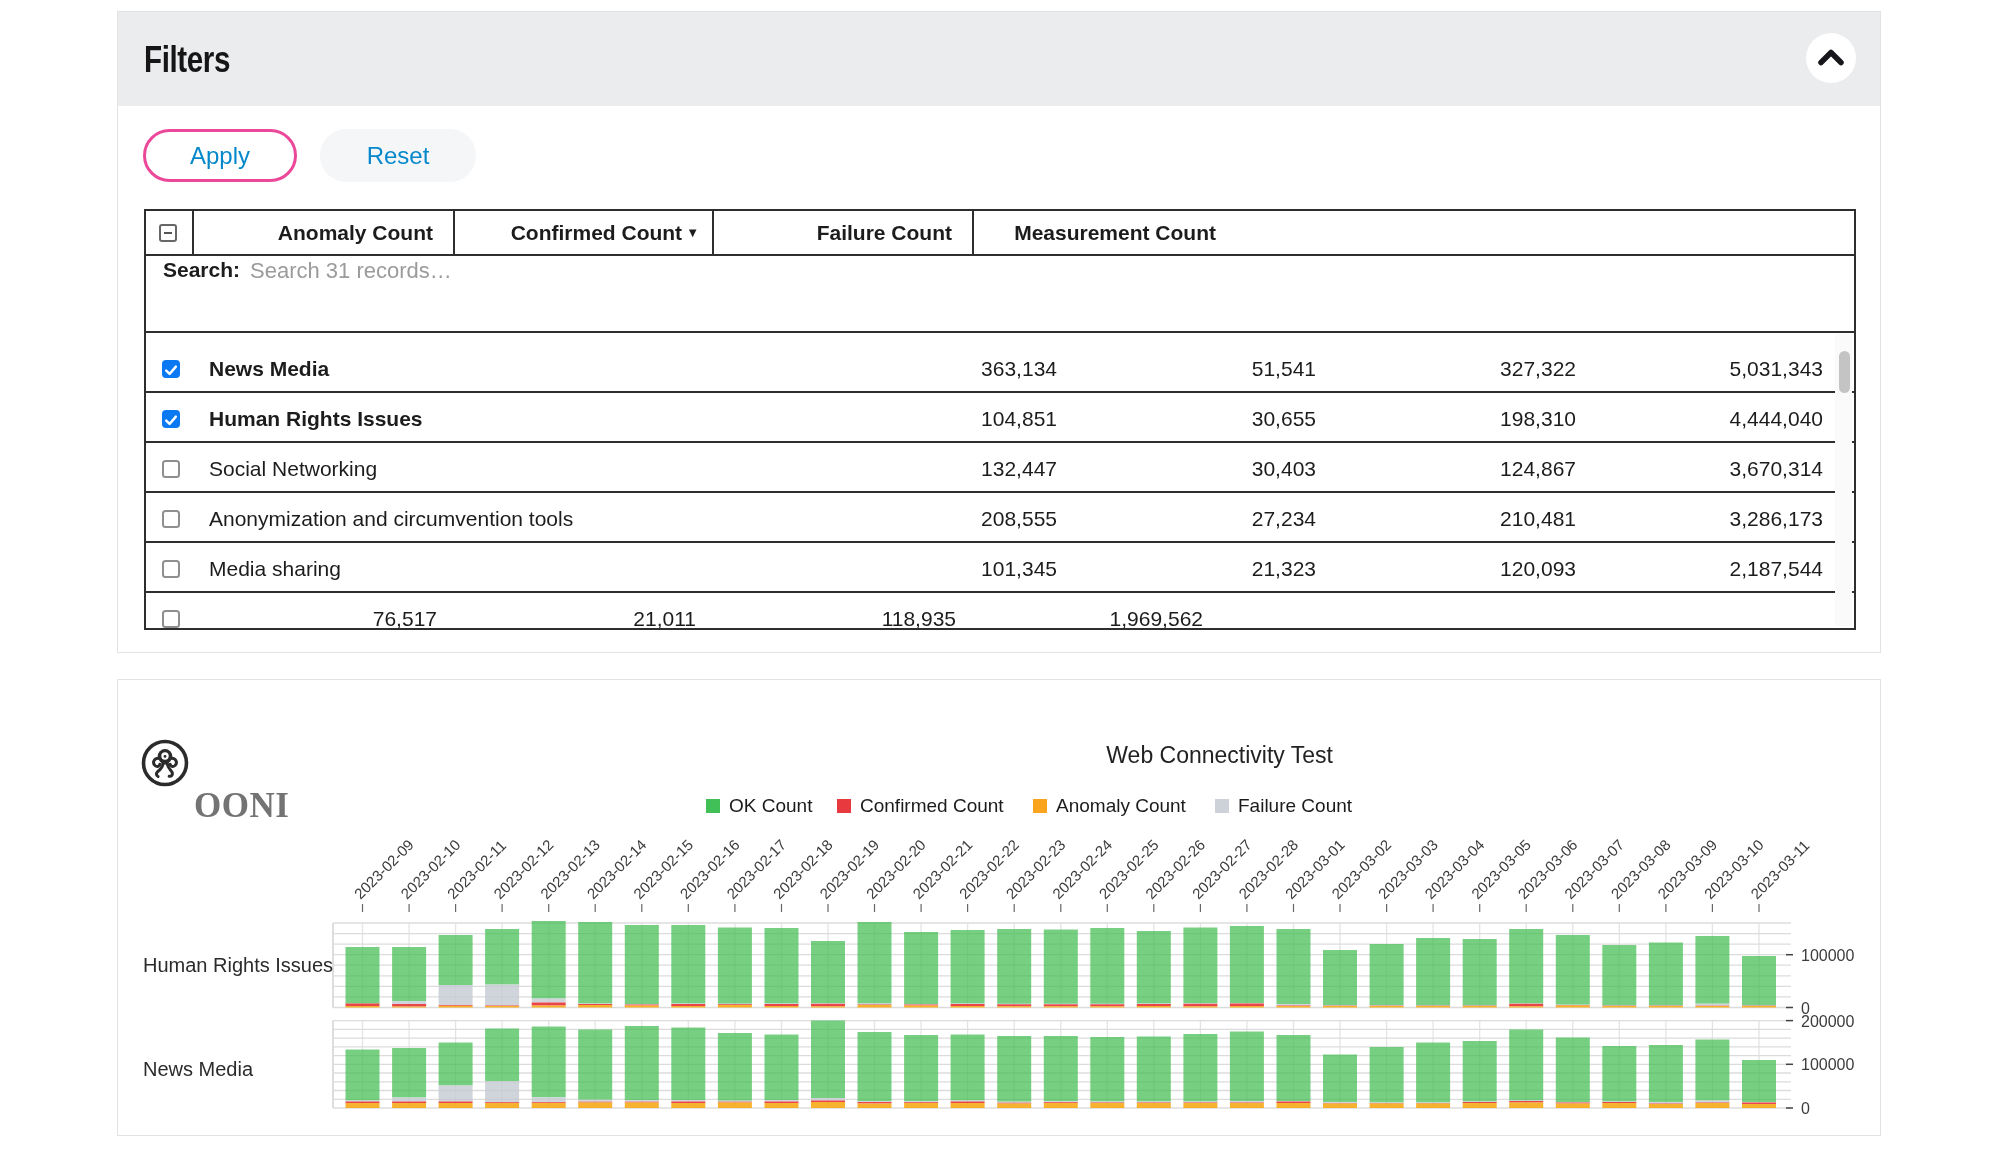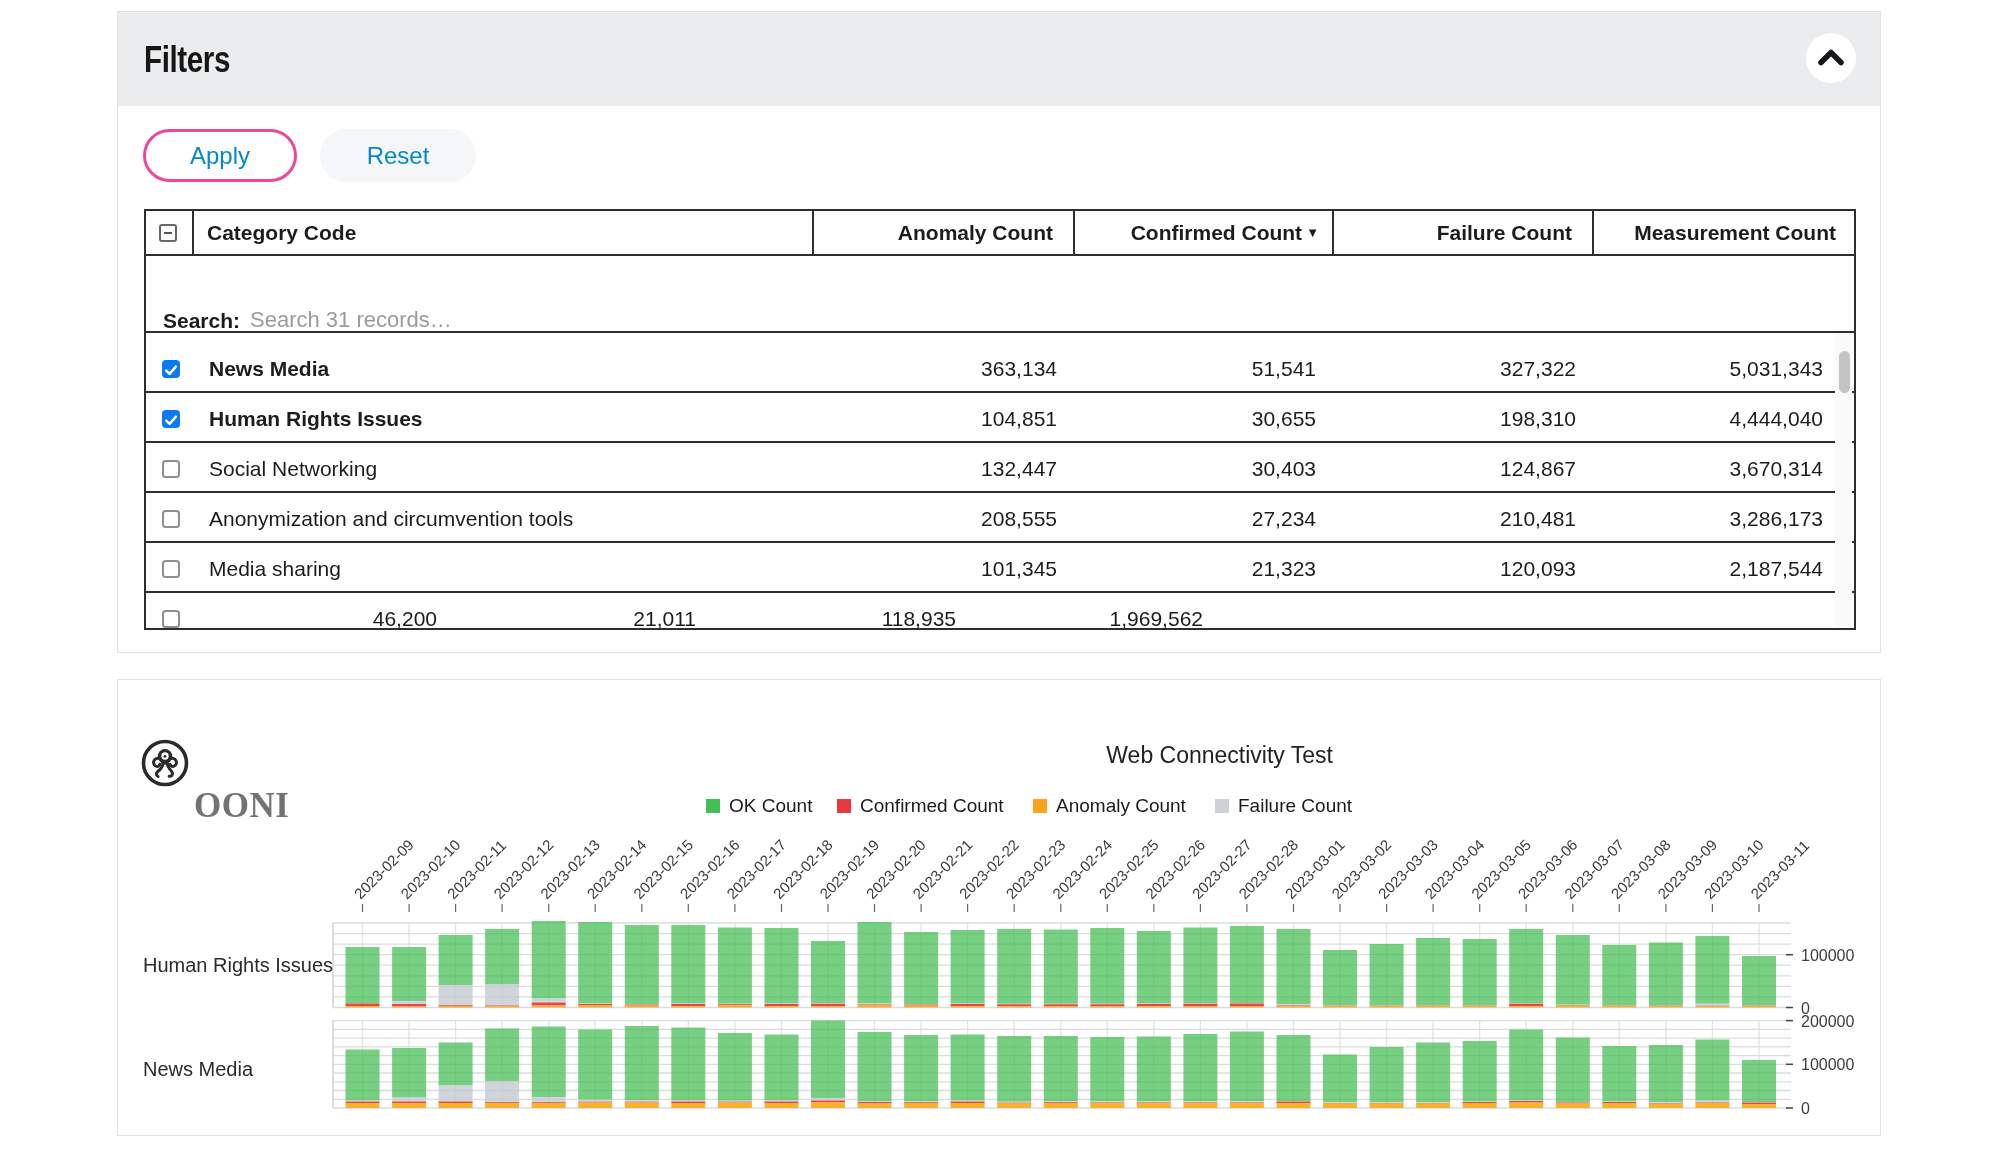--- a/index.html
+++ b/index.html
@@ -11,21 +11,21 @@
 #filters { position:absolute; left:144px; top:39px; font-size:37px; font-weight:bold; color:#161616; transform:scaleX(0.80); transform-origin:left; letter-spacing:-0.5px; }
 #chev { position:absolute; left:1806px; top:33px; width:50px; height:50px; border-radius:25px; background:#fff; }
 #apply { position:absolute; left:143px; top:129px; width:154px; height:53px; border:3px solid #ec4899; border-radius:27px; color:#0588cb; font-size:24px; display:flex; align-items:center; justify-content:center; }
 #reset { position:absolute; left:320px; top:129px; width:156px; height:53px; background:#f4f6f8; border-radius:27px; color:#0588cb; font-size:24px; display:flex; align-items:center; justify-content:center; }
 #tbl { position:absolute; left:144px; top:209px; width:1712px; height:421px; border:2px solid #2e2e2e; overflow:hidden; font-size:21px; color:#1c1c1c; }
 .thead { display:flex; height:45px; border-bottom:2px solid #2e2e2e; font-weight:bold; font-size:21px; }
 .hc { display:flex; align-items:center; border-right:2px solid #2e2e2e; }
 .minus { width:18px; height:18px; border:2px solid #666; border-radius:3px; margin-left:13px; position:relative; }
 .minus:after { content:""; position:absolute; left:3px; right:3px; top:6px; height:2px; background:#555; }
 .tri { font-size:13px; margin-left:4px; }
-.srow { height:77px; border-bottom:2px solid #2e2e2e; display:flex; align-items:flex-end; }
+.srow { height:77px; border-bottom:2px solid #2e2e2e; display:flex; align-items:flex-start; }
 .slab { font-weight:bold; margin-left:17px; font-size:21px; position:relative; top:2px; }
 .sph { color:#9b9b9b; margin-left:10px; font-size:22px; position:relative; top:2px; }
 .trow { display:flex; align-items:center; border-bottom:2px solid #2e2e2e; }
 .c0 { width:50px; display:flex; justify-content:center; }
 .c1 { width:620px; padding-left:13px; position:relative; top:2px; }
 .cn { text-align:right; padding-right:20px; position:relative; top:2px; }
 .cb { width:18px; height:18px; border:2px solid #8f8f8f; border-radius:3.5px; background:#fff; display:inline-block; position:relative; top:2px; }
 .cb.on { border:none; background:#0b79f2; border-radius:4px; }
 #sbar { position:absolute; left:1835px; top:334px; width:17px; height:292px; background:#fafafa; }
 #sthumb { position:absolute; left:1839px; top:351px; width:11px; height:42px; border-radius:5.5px; background:#c4c4c4; }
@@ -42,21 +42,20 @@
   <div id="chev"><svg width="50" height="50">
         <path d="M15 29.5 L25 19.5 L35 29.5" stroke="#17171b" stroke-width="5.5" fill="none" stroke-linecap="round" stroke-linejoin="round"></path>
       </svg></div>
   <div id="apply">Apply</div>
   <div id="reset">Reset</div>
   <div id="tbl">
 <div class="thead">
 <div class="hc" style="width:48px;">
           <span class="minus"></span>
         </div>
-<div class="hc" style="width:620px;justify-content:flex-start;padding-left:13px;">Category Code</div>
 <div class="hc" style="width:261px;justify-content:flex-end;padding-right:20px;">Anomaly Count</div>
 <div class="hc" style="width:259px;justify-content:flex-end;padding-right:13px;">Confirmed Count <span class="tri">▼</span></div>
 <div class="hc" style="width:260px;justify-content:flex-end;padding-right:20px;">Failure Count</div>
 <div class="hc" style="width:260px;justify-content:flex-end;padding-right:18px;border-right:none;">Measurement Count</div>
 </div>
 <div class="srow">
         <span class="slab">Search:</span>
         <span class="sph">Search 31 records…</span>
       </div>
 <div class="tbody" style="padding-top:10px;">
@@ -111,21 +110,21 @@
           <div class="c1" style="">Media sharing</div>
           <div class="cn" style="width:261px;">101,345</div>
           <div class="cn" style="width:259px;">21,323</div>
           <div class="cn" style="width:260px;">120,093</div>
           <div class="cn" style="width:241px;padding-right:14px;">2,187,544</div>
         </div>
 <div class="trow" style="height:49px;">
           <div class="c0">
             <span class="cb"></span>
           </div>
-          <div class="cn" style="width:261px;">46,200</div>
+          <div class="cn" style="width:261px;">76,517</div>
           <div class="cn" style="width:259px;">21,011</div>
           <div class="cn" style="width:260px;">118,935</div>
           <div class="cn" style="width:241px;padding-right:14px;">1,969,562</div>
         </div>
 </div>
   </div>
   <div id="sbar"></div>
   <div id="sthumb"></div>
 
   <div id="card2" class="card"></div>

